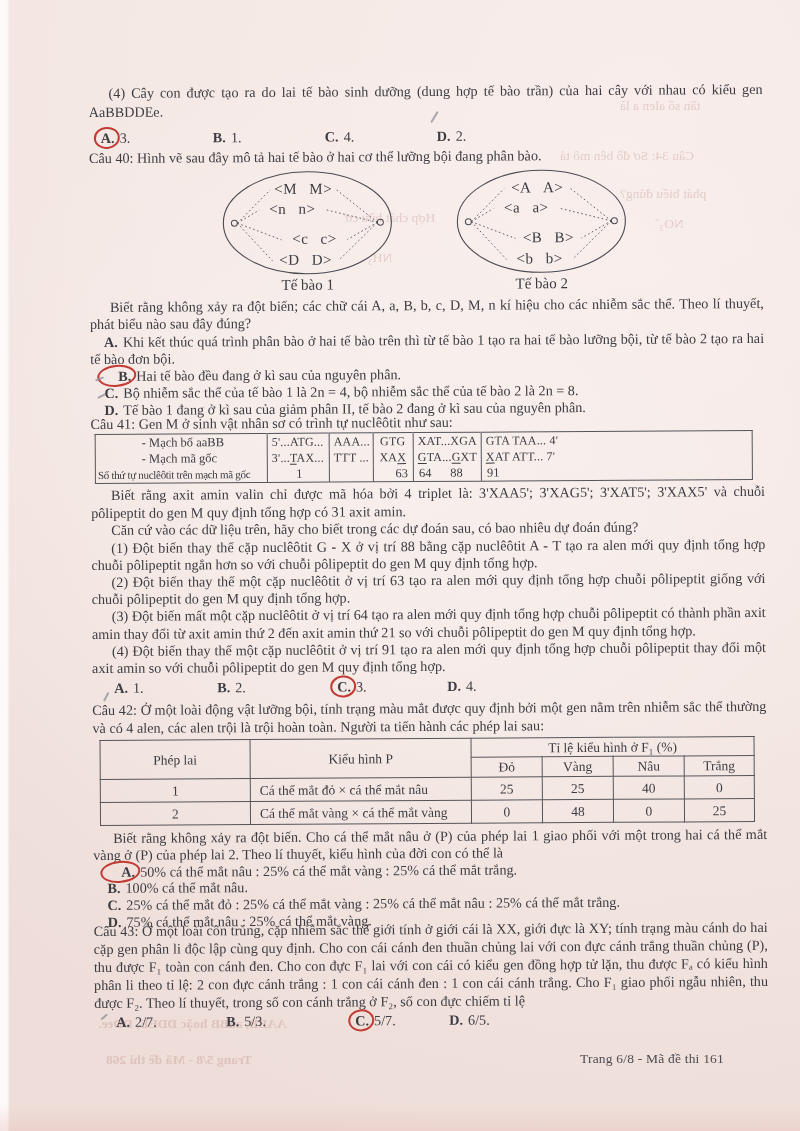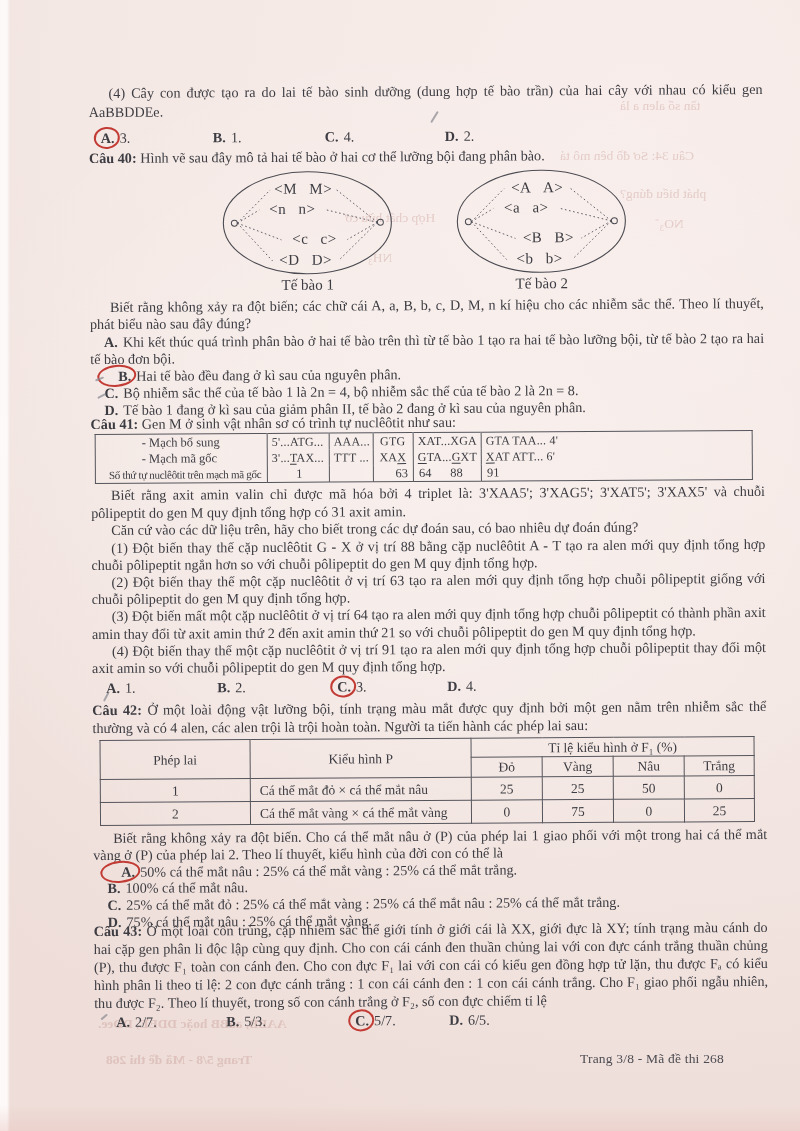--- a/index.html
+++ b/index.html
@@ -13,35 +13,35 @@
   }
   body::after{content:"";position:absolute;left:0;right:0;bottom:0;height:26px;
     background:linear-gradient(0deg, rgba(233,196,191,.45), rgba(233,196,191,0));pointer-events:none}
   .bleed{position:absolute;transform:scaleX(-1);color:rgba(197,150,145,.38);
     filter:blur(.4px);white-space:nowrap;font-size:13.5px;pointer-events:none}
   .content{position:absolute;left:88px;top:0;width:674px;height:1131px;
     transform:rotate(-.35deg);transform-origin:50% 0}
   .sec{position:absolute;left:0;width:100%}
   p{margin:0;text-align:justify;text-indent:20px;font-size:14.2px;line-height:18.8px}
   .qhead{font-size:14.2px;line-height:18px;text-indent:0}
-  .qlabel{font-weight:bold}
+  .qlabel{font-weight:normal}
   .ol{font-weight:bold;margin-right:5px}
   .optrow{position:relative;height:18px;font-size:14.2px}
   .optrow .opt{position:absolute;top:0;white-space:nowrap}
   .optline{font-size:14.2px;text-align:justify;text-indent:14px}
   .circ{position:relative;display:inline-block}
   .circ::after{content:"";position:absolute;left:-7px;right:-5px;top:-3px;bottom:-2px;
     border:2.2px solid #c23b34;border-radius:50%;transform:rotate(-5deg)}
   
   .ntable{border-collapse:collapse;table-layout:fixed;width:658px;margin:1px 0 0 4px;
     border:1.2px solid #55555c;font-size:12.5px;line-height:16px}
   .ntable td{border-left:1px solid #55555c;padding:0 3px;white-space:nowrap;overflow:hidden;height:16px}
   .ntable td:first-child{border-left:none}
   .ntable .lab{padding-left:46px}
-  .ntable .lab3{font-size:11px;letter-spacing:-.3px;padding-left:13px}
+  .ntable .lab3{font-size:11px;letter-spacing:-.3px;padding-left:2px}
   .ntable .seq{font-size:12px;padding-left:4px;letter-spacing:.2px}
   .ntable .seq.cen{text-align:center;padding-left:2px}
   .ntable .num{padding-left:5px}
   .ntable .num.r{text-align:right;padding-right:5px}
   .ntable .num.c{text-align:center}
   .u{text-decoration:underline;text-underline-offset:2px}
   
   .ltable{border-collapse:collapse;table-layout:fixed;width:655px;margin:3px 0 0 7px;
     font-size:13.5px;text-align:center;line-height:15px}
   .ltable td{border:1px solid #55555c;padding:1px 3px}
@@ -72,21 +72,21 @@
 <div class="bleed" style="left:106px;top:1052px;font-weight:bold">Trang 5/8 - Mã đề thi 268</div>
 
 <div class="content">
 
   <section class="sec" style="top:82px">
     <p>(4) Cây con được tạo ra do lai tế bào sinh dưỡng (dung hợp tế bào trần) của hai cây với nhau có kiểu gen AaBBDDEe.</p>
     <div class="optrow" style="margin-top:8px">
       <span class="opt" style="left:12px"><b class="ol circ">A.</b><span>3.</span></span>
       <span class="opt" style="left:124px"><b class="ol">B.</b><span>1.</span></span>
       <span class="opt" style="left:236px"><b class="ol">C.</b><span>4.</span></span>
-      <span class="opt" style="left:356px"><b class="ol">D.</b><span>2.</span></span>
+      <span class="opt" style="left:348px"><b class="ol">D.</b><span>2.</span></span>
     </div>
   </section>
 
   <section class="sec" style="top:147px">
     <p class="qhead"><b class="qlabel">Câu 40:</b> <span>Hình vẽ sau đây mô tả hai tế bào ở hai cơ thể lưỡng bội đang phân bào.</span></p>
     <svg class="diag" width="520" height="128" viewBox="0 0 520 128">
         <ellipse cx="148" cy="55" rx="84" ry="51" class="cellwall"></ellipse>
         <line x1="78" y1="55" x2="111" y2="22" class="fiber"></line>
         <line x1="218" y1="55" x2="177" y2="22" class="fiber"></line>
         <text x="144" y="26" text-anchor="middle" class="chrom">&lt;M  M&gt;</text>
@@ -134,53 +134,53 @@
       <colgroup>
           <col style="width:172px">
           <col style="width:62px">
           <col style="width:44px">
           <col style="width:40px">
           <col style="width:68px">
           <col>
         </colgroup>
       <tbody>
           <tr>
-        <td class="lab">- Mạch bổ sung</td>
+        <td class="lab">- Mạch bổ aaBB</td>
         <td class="seq"><span>5'...ATG...</span></td>
         <td class="seq"><span>AAA...</span></td>
         <td class="seq cen"><span>GTG</span></td>
         <td class="seq"><span>XAT...XGA</span></td>
         <td class="seq"><span>GTA TAA... 4'</span></td>
       </tr>
       <tr>
         <td class="lab">- Mạch mã gốc</td>
         <td class="seq"><span>3'...</span><span class="u">T</span><span>AX...</span></td>
         <td class="seq"><span>TTT ...</span></td>
         <td class="seq cen"><span>XA</span><span class="u">X</span></td>
         <td class="seq"><span class="u">G</span><span>TA...</span><span class="u">G</span><span>XT</span></td>
-        <td class="seq"><span class="u">X</span><span>AT ATT... 6'</span></td>
+        <td class="seq"><span class="u">X</span><span>AT ATT... 7'</span></td>
       </tr>
       <tr>
         <td class="lab3">Số thứ tự nuclêôtit trên mạch mã gốc</td>
         <td class="num c">1</td>
         <td class="num"></td>
         <td class="num r">63</td>
         <td class="num">64   88</td>
         <td class="num">91</td>
       </tr>
     </tbody>
       </table>
     <p style="line-height:17.5px;margin-top:3px">Biết rằng axit amin valin chỉ được mã hóa bởi 4 triplet là: 3'XAA5'; 3'XAG5'; 3'XAT5'; 3'XAX5' và chuỗi pôlipeptit do gen M quy định tổng hợp có 31 axit amin.</p>
     <p style="line-height:17.5px">Căn cứ vào các dữ liệu trên, hãy cho biết trong các dự đoán sau, có bao nhiêu dự đoán đúng?</p>
     <p style="line-height:17.2px">(1) Đột biến thay thế cặp nuclêôtit G - X ở vị trí 88 bằng cặp nuclêôtit A - T tạo ra alen mới quy định tổng hợp chuỗi pôlipeptit ngắn hơn so với chuỗi pôlipeptit do gen M quy định tổng hợp.</p>
     <p style="line-height:17.2px">(2) Đột biến thay thế một cặp nuclêôtit ở vị trí 63 tạo ra alen mới quy định tổng hợp chuỗi pôlipeptit giống với chuỗi pôlipeptit do gen M quy định tổng hợp.</p>
     <p style="line-height:17.2px">(3) Đột biến mất một cặp nuclêôtit ở vị trí 64 tạo ra alen mới quy định tổng hợp chuỗi pôlipeptit có thành phần axit amin thay đổi từ axit amin thứ 2 đến axit amin thứ 21 so với chuỗi pôlipeptit do gen M quy định tổng hợp.</p>
     <p style="line-height:17.2px">(4) Đột biến thay thế một cặp nuclêôtit ở vị trí 91 tạo ra alen mới quy định tổng hợp chuỗi pôlipeptit thay đổi một axit amin so với chuỗi pôlipeptit do gen M quy định tổng hợp.</p>
     <div class="optrow" style="margin-top:3px">
-      <span class="opt" style="left:14px"><b class="ol">A.</b><span>1.</span></span>
+      <span class="opt" style="left:22px"><b class="ol">A.</b><span>1.</span></span>
       <span class="opt" style="left:125px"><b class="ol">B.</b><span>2.</span></span>
       <span class="opt" style="left:245px"><b class="ol circ">C.</b><span>3.</span></span>
       <span class="opt" style="left:355px"><b class="ol">D.</b><span>4.</span></span>
     </div>
   </section>
 
   <section class="sec" style="top:699px">
     <p style="line-height:18px;text-indent:0"><b class="qlabel">Câu 42:</b> <span>Ở một loài động vật lưỡng bội, tính trạng màu mắt được quy định bởi một gen nằm trên nhiễm sắc thể thường và có 4 alen, các alen trội là trội hoàn toàn. Người ta tiến hành các phép lai sau:</span></p>
     <table class="ltable">
       <colgroup>
@@ -201,28 +201,28 @@
         <td>Đỏ</td>
         <td>Vàng</td>
         <td>Nâu</td>
         <td>Trắng</td>
       </tr>
       <tr class="dr">
         <td>1</td>
         <td class="pheno">Cá thể mắt đỏ × cá thể mắt nâu</td>
         <td>25</td>
         <td>25</td>
-        <td>50</td>
+        <td>40</td>
         <td>0</td>
       </tr>
       <tr class="dr">
         <td>2</td>
         <td class="pheno">Cá thể mắt vàng × cá thể mắt vàng</td>
         <td>0</td>
-        <td>75</td>
+        <td>48</td>
         <td>0</td>
         <td>25</td>
       </tr>
     </tbody>
       </table>
     <p style="line-height:16.8px;margin-top:4px">Biết rằng không xảy ra đột biến. Cho cá thể mắt nâu ở (P) của phép lai 1 giao phối với một trong hai cá thể mắt vàng ở (P) của phép lai 2. Theo lí thuyết, kiểu hình của đời con có thể là</p>
     <div>
       <div class="optline" style="line-height:16.8px"><b class="ol circ">A.</b><span>50% cá thể mắt nâu : 25% cá thể mắt vàng : 25% cá thể mắt trắng.</span></div>
       <div class="optline" style="line-height:16.8px"><b class="ol">B.</b><span>100% cá thể mắt nâu.</span></div>
       <div class="optline" style="line-height:16.8px"><b class="ol">C.</b><span>25% cá thể mắt đỏ : 25% cá thể mắt vàng : 25% cá thể mắt nâu : 25% cá thể mắt trắng.</span></div>
@@ -241,13 +241,13 @@
   </section>
 
 </div>
 
 <div class="pen" style="left:428px;top:116px;width:13px;height:2px;transform:rotate(-58deg)"></div>
 <div class="pen" style="left:95px;top:378px;width:9px;height:1.5px;transform:rotate(-22deg)"></div>
 <div class="pen" style="left:97px;top:395px;width:9px;height:1.5px;transform:rotate(-28deg)"></div>
 <div class="pen" style="left:101px;top:696px;width:10px;height:1.5px;transform:rotate(-62deg)"></div>
 <div class="pen" style="left:100px;top:1016px;width:8px;height:1.5px;transform:rotate(-40deg)"></div>
 
-<div class="footer">Trang 3/8 - Mã đề thi 268</div>
+<div class="footer">Trang 6/8 - Mã đề thi 161</div>
 
 </body></html>

